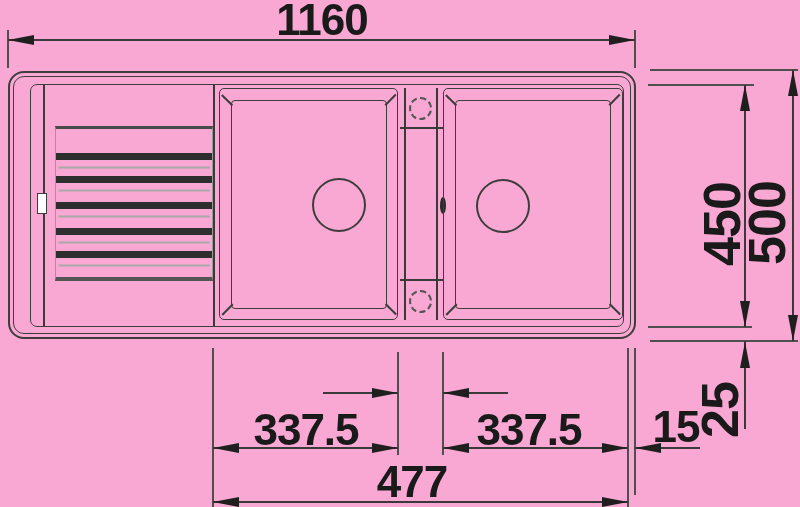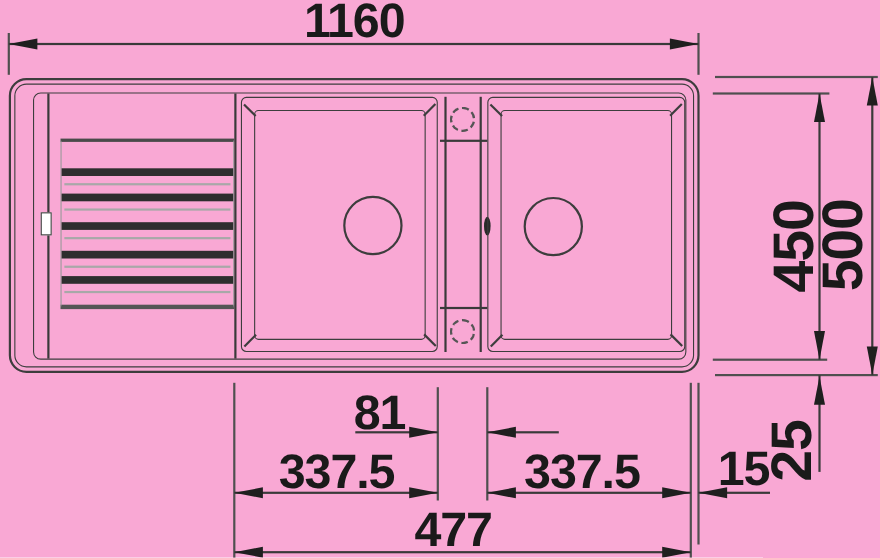--- a/index.html
+++ b/index.html
@@ -106,21 +106,20 @@
   <div class="ext" style="left:212px;top:348px;width:1.5px;height:160px;"></div>
   <div class="ext" style="left:397px;top:352px;width:1.5px;height:103px;"></div>
   <div class="ext" style="left:442px;top:352px;width:1.5px;height:103px;"></div>
   <div class="ext" style="left:627px;top:348px;width:1.5px;height:160px;"></div>
   <div class="ext" style="left:634px;top:348px;width:1.5px;height:147px;"></div>
 
   <div class="line" style="left:323px;top:392px;width:75px;height:2px;"></div>
   <div class="line" style="left:443px;top:392px;width:65px;height:2px;"></div>
   <div class="ar ar-r" style="left:372px;top:388px;"></div>
   <div class="ar ar-l" style="left:443px;top:388px;"></div>
-  <div class="lbl" style="left:345px;top:354px;">81</div>
 
   <div class="line" style="left:213px;top:447px;width:185px;height:2px;"></div>
   <div class="ar ar-l" style="left:213px;top:443px;"></div>
   <div class="ar ar-r" style="left:372px;top:443px;"></div>
   <div class="lbl" style="left:306px;top:408px;">337.5</div>
 
   <div class="line" style="left:443px;top:447px;width:185px;height:2px;"></div>
   <div class="ar ar-l" style="left:443px;top:443px;"></div>
   <div class="ar ar-r" style="left:602px;top:443px;"></div>
   <div class="lbl" style="left:529px;top:408px;">337.5</div>

